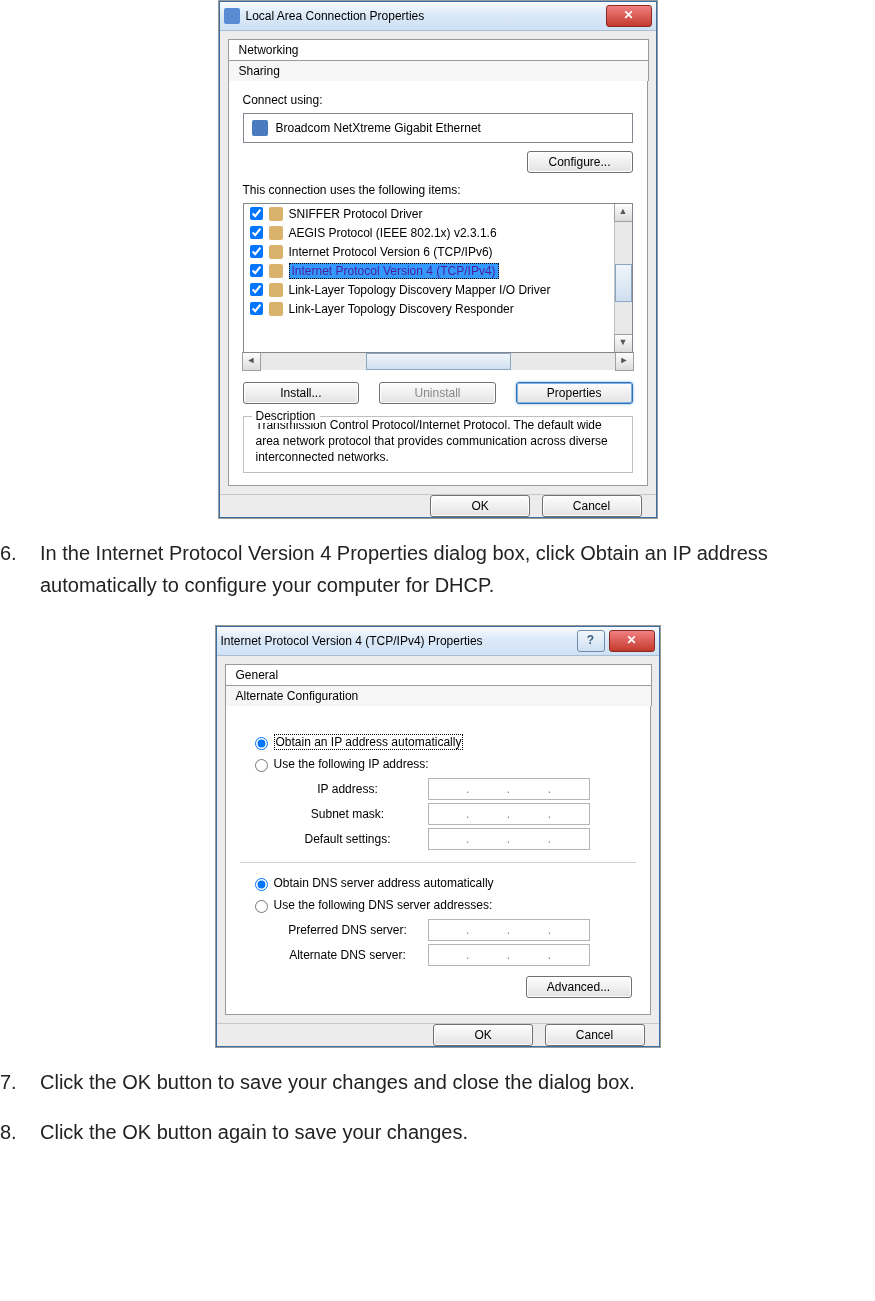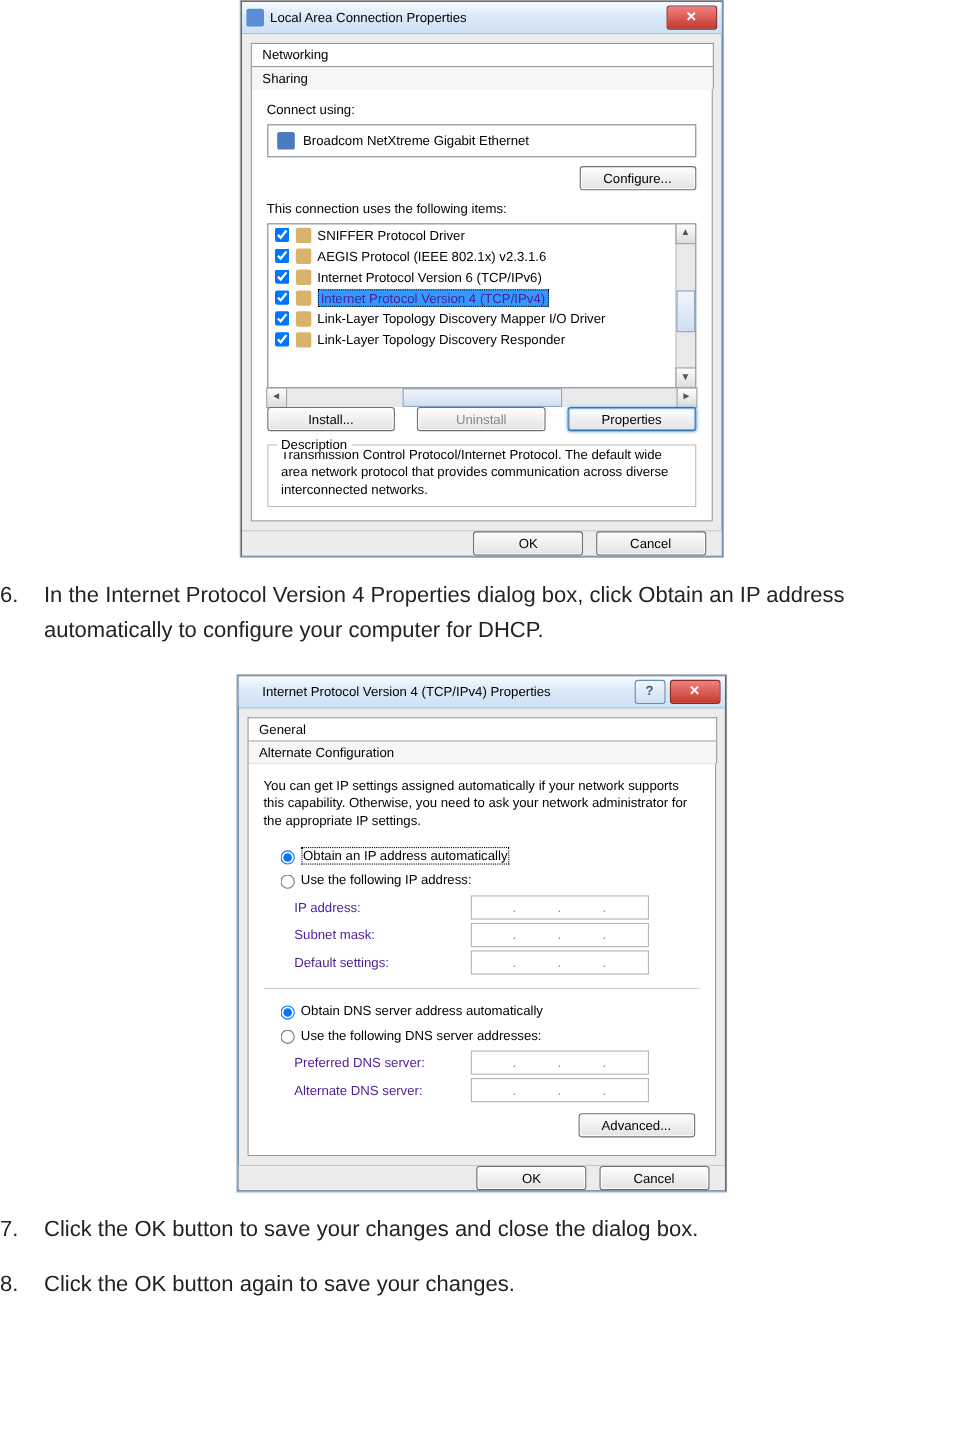--- a/index.html
+++ b/index.html
@@ -101,21 +101,21 @@
   .vscroll .up,.vscroll .dn{height:17px;background:linear-gradient(to bottom,#fdfdfd,#dcdcdc);border:1px solid #a0a0a0;margin:-1px;text-align:center;font-size:9px;line-height:15px;color:#555;}
   .vscroll .thumb{position:absolute;left:0;right:0;height:36px;top:60px;background:linear-gradient(to bottom,#f1f5fa,#cfdff0);border:1px solid #8aa7c4;}
   .hscroll {
     height:17px; background:#e9e9e9; border-top:1px solid #c0c0c0;
     display:flex; margin-top:-1px;
   }
   .hscroll .l,.hscroll .r{width:17px;background:linear-gradient(to bottom,#fdfdfd,#dcdcdc);border:1px solid #a0a0a0;margin:-1px;text-align:center;font-size:9px;line-height:15px;color:#555;}
   .hscroll .track{flex:1;position:relative;}
   .hscroll .thumb{position:absolute;top:0;bottom:0;left:30%;width:40%;background:linear-gradient(to bottom,#f1f5fa,#cfdff0);border:1px solid #8aa7c4;}
 
-  .three-btn { display:flex; gap:20px; }
+  .three-btn { display:flex; gap:20px; margin-top:12px; }
   .three-btn .btn { flex:1; min-width:0; }
 
   .group {
     border:1px solid #bfbfbf; padding:0 12px 6px 12px; margin-top:12px;
     position:relative;
   }
   .group .legend{
     position:absolute; top:-8px; left:8px; background:#fff; padding:0 4px; font-size:12px;
   }
   .dlg-foot {
@@ -123,21 +123,21 @@
     border-top:1px solid #c8c8c8;
   }
   .dlg-foot .btn{min-width:74px;margin-left:8px;}
 
   
   .dlg2-wrap { margin: 24px auto 0 auto; width: 444px; border:1px solid #999; }
   .radio-row { display:flex; align-items:center; margin:6px 0 6px 10px; }
   .radio-row input{margin-right:6px;}
   .radio-row.sel .lab { border:1px dotted #000; padding:0 1px; }
   .field-row { display:flex; align-items:center; margin:3px 0 3px 28px; }
-  .field-row .flab { width:160px; color:#4c1d95; }
+  .field-row .flab { width:160px; color:#000000;text-align:center; }
   .ipbox {
     width:160px; height:20px; border:1px solid #b5b5b5; background:#fff;
     display:flex; justify-content:space-evenly; align-items:center; color:#888;
   }
   .sep { border-top:1px solid #d0d0d0; margin:12px 0; }
   .adv-row { text-align:right; margin:10px 4px 4px 0; }
   .desc { font-size:12px; line-height:1.35; }
 </style>
 </head>
 <body>
@@ -234,32 +234,31 @@
 </div>
 
 <div class="doc-step">
   <span class="num">6.</span>
   <span class="txt">In the Internet Protocol Version 4 Properties dialog box, click Obtain an IP address automatically to configure your computer for DHCP.</span>
 </div>
 
 <div class="dlg2-wrap">
 <div class="dlg1">
   <div class="titlebar">
-    <span class="ttl" style="margin-left:18px;">Internet Protocol Version 4 (TCP/IPv4) Properties</span>
+    <span class="ttl" style="margin-left:0;">Internet Protocol Version 4 (TCP/IPv4) Properties</span>
     <span class="help-btn">?</span>
     <span class="close-btn">✕</span>
   </div>
 
   <div class="tabstrip">
     <div class="tab active">General</div>
     <div class="tab">Alternate Configuration</div>
   </div>
 
   <div class="tabbody">
-    <div class="desc">You can get IP settings assigned automatically if your network supports this capability. Otherwise, you need to ask your network administrator for the appropriate IP settings.</div>
 
     <div style="height:10px;"></div>
 
     <div class="radio-row sel">
       <input type="radio" name="ip" checked="" style="">
       <span class="lab">Obtain an IP address automatically</span>
     </div>
     <div class="radio-row">
       <input type="radio" name="ip" style="">
       <span>Use the following IP address:</span>

